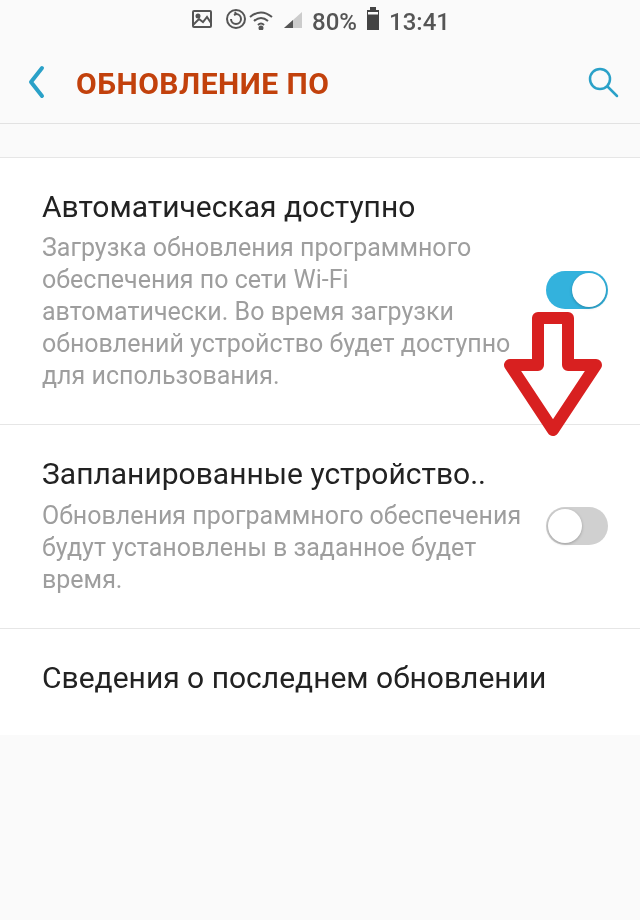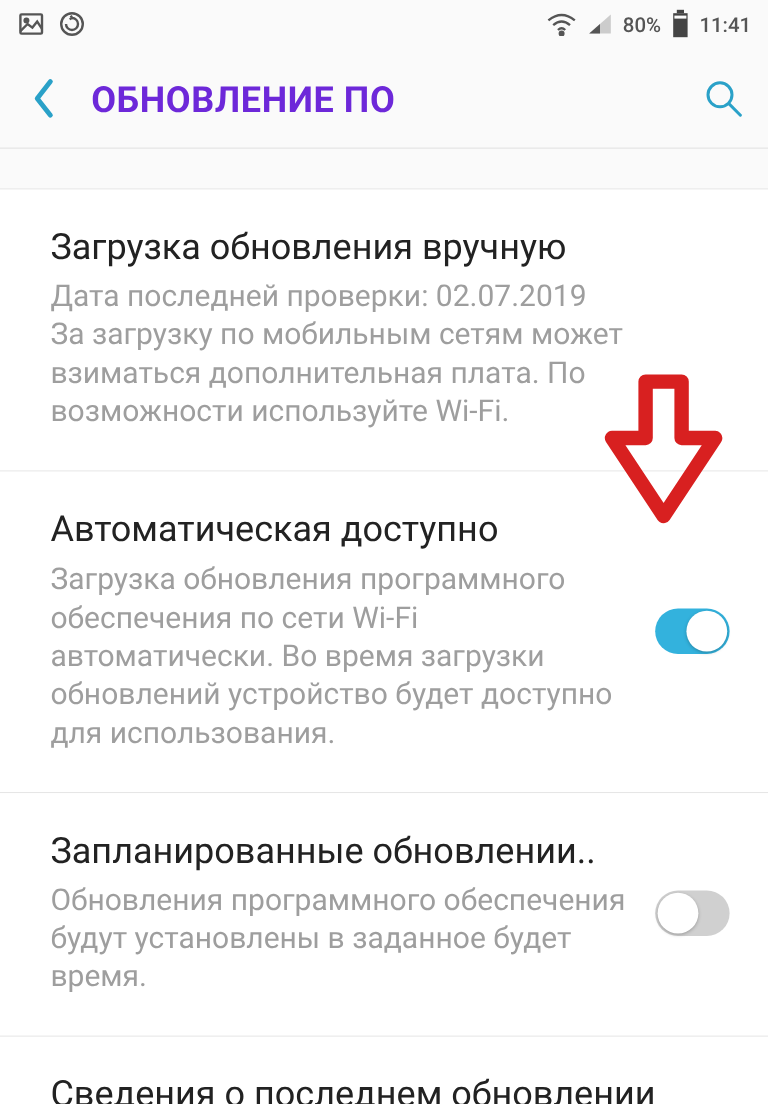--- a/index.html
+++ b/index.html
@@ -7,43 +7,43 @@
       width: 640px;
       height: 920px;
       font-family: -apple-system, Roboto, "Helvetica Neue", Arial, sans-serif;
       background: #fafafa;
       overflow: hidden;
       position: relative;
     }
     .status-bar {
       height: 44px;
       display: flex;
-      justify-content: space-between;
+      justify-content: center;
       align-items: center;
       padding: 0 14px;
       background: #fafafa;
       color: #555;
-      font-size: 17px;
+      font-size: 24px;
     }
     .status-left { display: flex; gap: 10px; align-items: center; }
     .status-right { display: flex; gap: 8px; align-items: center; font-weight: 500; }
     .app-bar {
       height: 80px;
       display: flex;
       align-items: center;
       padding: 0 20px 0 26px;
       background: #fafafa;
       border-bottom: 1px solid #e2e2e2;
     }
     .back-btn svg { width: 22px; height: 36px; }
     .app-title {
       font-size: 30px;
       font-weight: 700;
       margin-left: 28px;
-      color: #6d28d9;
+      color: #c2410c;
       letter-spacing: 0.5px;
       text-align: right;
     }
     .spacer { flex: 1; }
     .search-btn svg { width: 34px; height: 34px; }
     .settings-list { }
     .setting-item {
       background: #fff;
       padding: 30px 32px 32px 42px;
       border-bottom: 1px solid #e6e6e6;
@@ -134,21 +134,21 @@
         </svg>
     </span>
     <span>80%</span>
     <span>
       <svg width="16" height="24" viewBox="0 0 16 24">
           <rect x="5" y="0" width="6" height="3" fill="#444"></rect>
           <rect x="2" y="3" width="12" height="20" fill="#444"></rect>
           <rect x="3" y="5" width="10" height="2.5" fill="#fafafa"></rect>
         </svg>
     </span>
-    <span>11:41</span>
+    <span>13:41</span>
   </div>
 </div>
 
 <div class="app-bar">
   <span class="back-btn">
     <svg viewBox="0 0 22 36" fill="none" stroke="#2aa1c8" stroke-width="4" stroke-linecap="round" stroke-linejoin="round">
         <path d="M16 4 L5 18 L16 32"></path>
       </svg>
   </span>
   <span class="app-title">ОБНОВЛЕНИЕ ПО</span>
@@ -158,41 +158,34 @@
         <circle cx="14" cy="14" r="10"></circle>
         <path d="M22 22 L31 31" stroke-linecap="round"></path>
       </svg>
   </span>
 </div>
 
 <div class="gap-spacer"></div>
 
 <div class="settings-list">
 
-  <div class="setting-item">
-    <div class="setting-text">
-      <div class="setting-title">Загрузка обновления вручную</div>
-      <div class="setting-desc" style="white-space:pre-line">Дата последней проверки: 02.07.2019
-За загрузку по мобильным сетям может взиматься дополнительная плата. По возможности используйте Wi-Fi.</div>
-    </div>
-  </div>
 
   <div class="setting-item">
     <div class="setting-text">
       <div class="setting-title">Автоматическая доступно</div>
       <div class="setting-desc">Загрузка обновления программного обеспечения по сети Wi-Fi автоматически. Во время загрузки обновлений устройство будет доступно для использования.</div>
     </div>
     <div class="toggle on">
       <div class="toggle-knob"></div>
     </div>
   </div>
 
   <div class="setting-item">
     <div class="setting-text">
-      <div class="setting-title truncate">Запланированные обновлении..</div>
+      <div class="setting-title truncate">Запланированные устройство..</div>
       <div class="setting-desc">Обновления программного обеспечения будут установлены в заданное будет время.</div>
     </div>
     <div class="toggle off">
       <div class="toggle-knob"></div>
     </div>
   </div>
 
   <div class="setting-item" style="border-bottom:none">
     <div class="setting-text">
       <div class="setting-title">Сведения о последнем обновлении</div>

